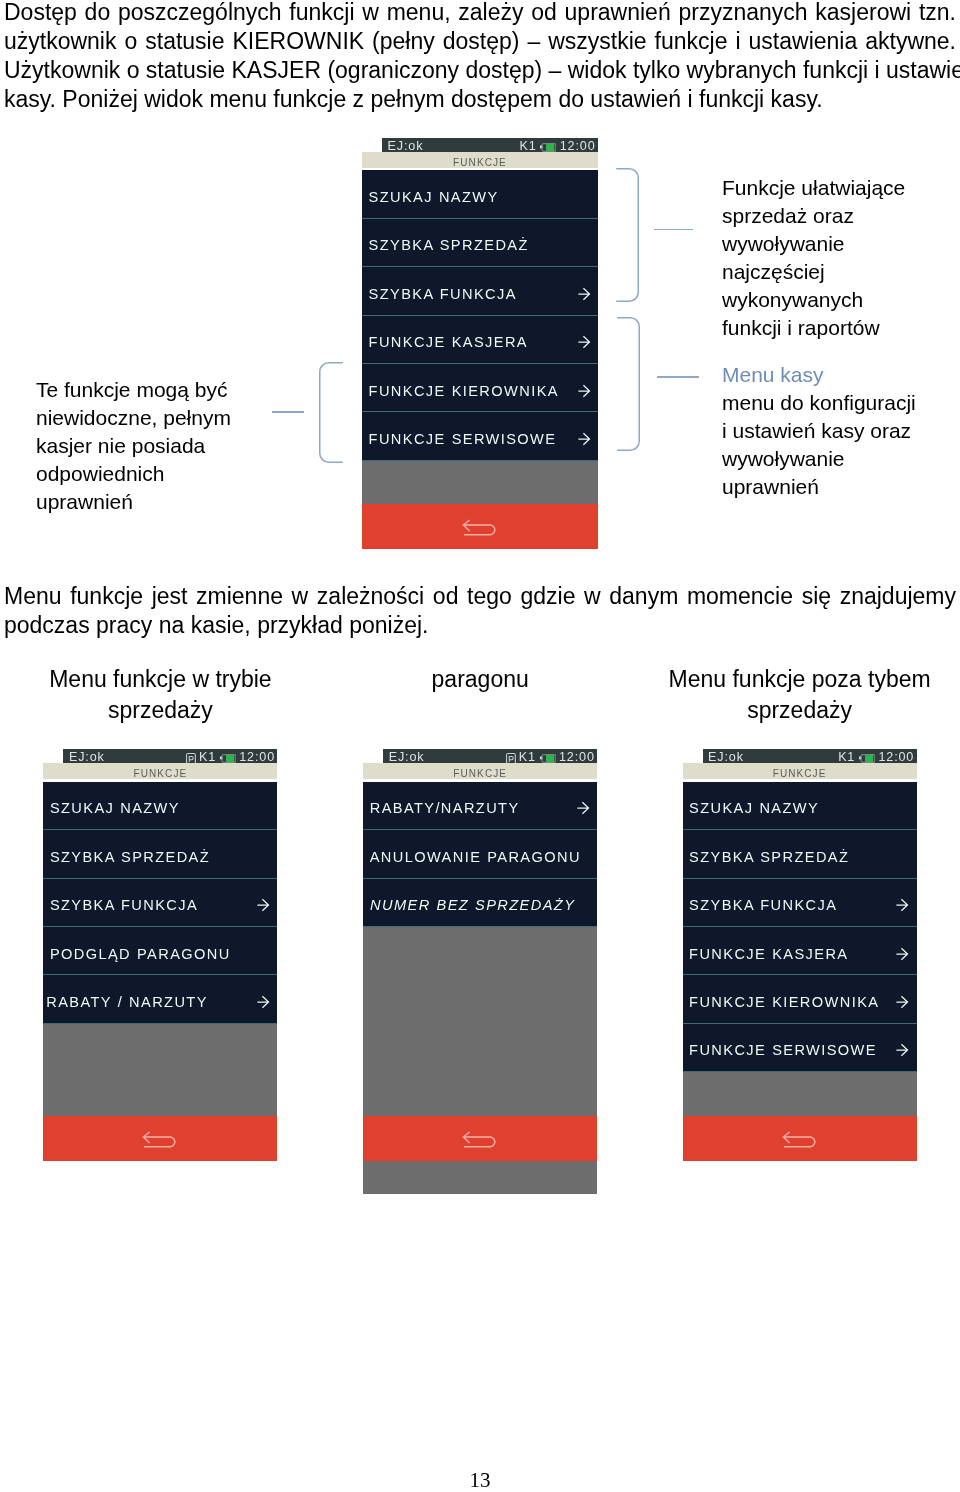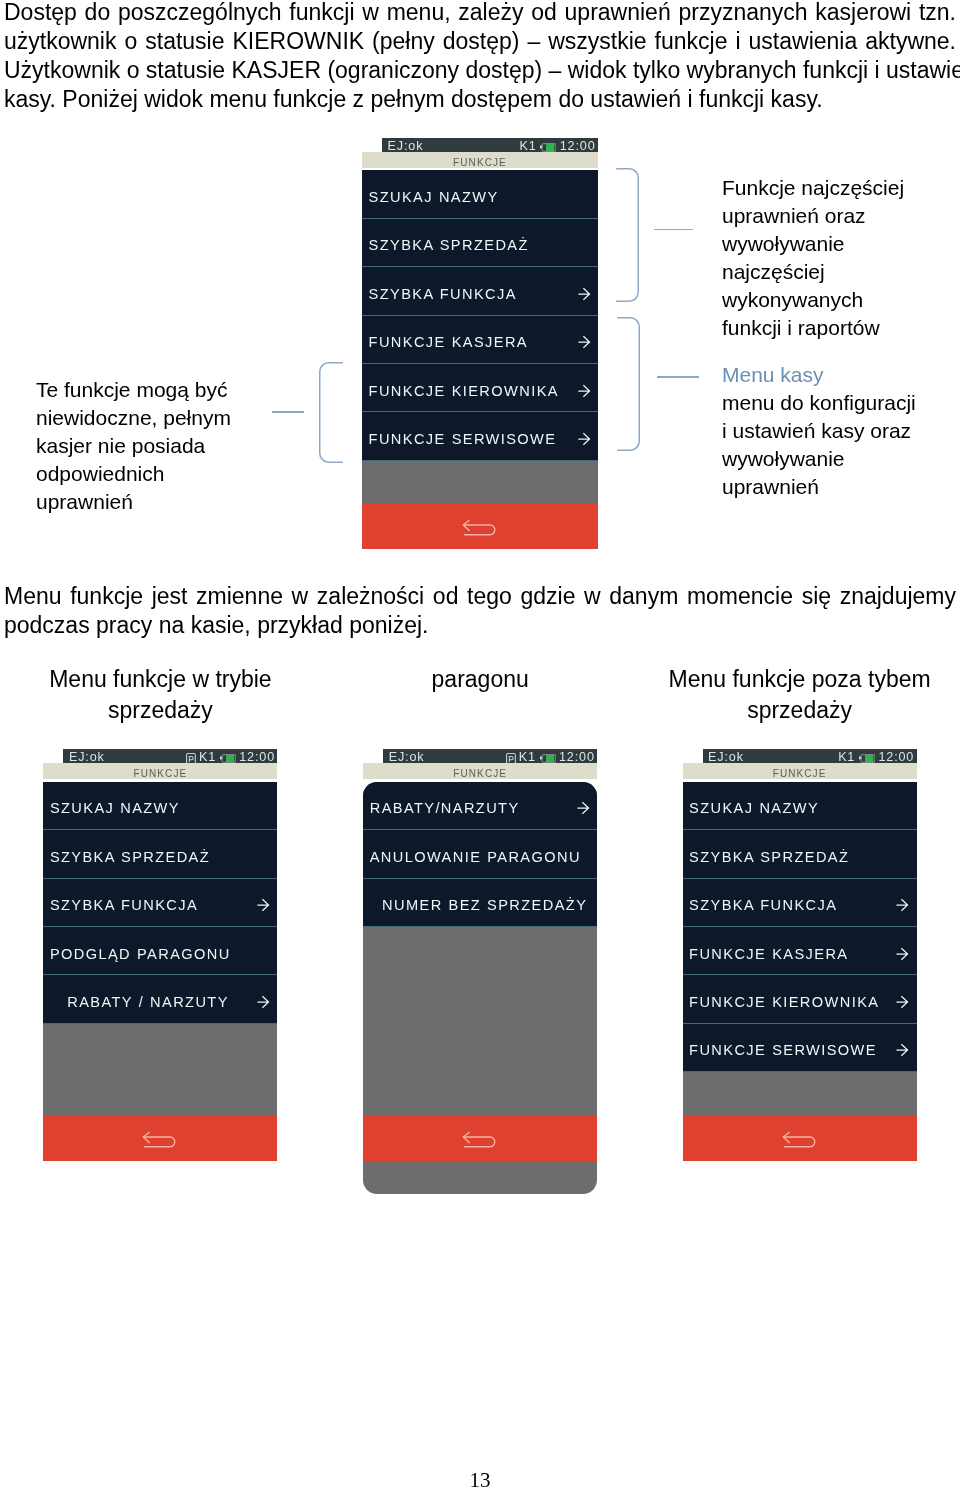--- a/index.html
+++ b/index.html
@@ -100,22 +100,22 @@
         </svg></div>
       <div class="bracket" style="left:319px;top:362px;width:24px;height:101px;"><svg width="24" height="101" viewBox="0 0 24 101" xmlns="http://www.w3.org/2000/svg">
           <path d="M 23.25 0.75 H 9.75 A 9 9 0 0 0 0.75 9.75 V 91.25 A 9 9 0 0 0 9.75 100.25 H 23.25" fill="none" stroke="#8ea9c6" stroke-width="1.5" stroke-linecap="round"></path>
         </svg></div>
       <div class="leader" style="left:654px;top:228.6px;width:39px;height:1.8px;"></div>
       <div class="leader" style="left:657px;top:376.2px;width:42px;height:1.8px;"></div>
       <div class="leader" style="left:272px;top:411.4px;width:32px;height:1.8px;"></div>
     </div>
 
   <div class="callout" id="co-right-top" style="left:722px;top:174px;">
-      <div>Funkcje najczęściej</div>
-      <div>uprawnień oraz</div>
+      <div>Funkcje ułatwiające</div>
+      <div>sprzedaż oraz</div>
       <div>wywoływanie</div>
       <div>najczęściej</div>
       <div>wykonywanych</div>
       <div>funkcji i raportów</div>
     </div>
   <div class="callout" id="co-right-bottom" style="left:722px;top:361px;">
       <div class="hl">Menu kasy</div>
       <div>menu do konfiguracji</div>
       <div>i ustawień kasy oraz</div>
       <div>wywoływanie</div>
@@ -152,21 +152,21 @@
               </svg></span><span>12:00</span></div>
         </div>
         <div class="titlebar" style="top:14.4px;height:16.1px;line-height:22.3px;font-size:10px;letter-spacing:1.1px;">FUNKCJE</div>
         <div class="screen" style="top:32.9px;height:333.70000000000005px;">
           <div class="row" style="top:0px;height:48.4px;"><div class="lbl" style="left:6.6px;top:19.5px;font-size:14.6px;letter-spacing:1.4px;word-spacing:0.5px;line-height:1;">SZUKAJ NAZWY</div></div>
           <div class="row" style="top:48.4px;height:48.4px;"><div class="lbl" style="left:6.6px;top:19.5px;font-size:14.6px;letter-spacing:1.4px;word-spacing:0.5px;line-height:1;">SZYBKA SPRZEDAŻ</div></div>
           <div class="row" style="top:96.8px;height:48.4px;"><div class="lbl" style="left:6.6px;top:19.5px;font-size:14.6px;letter-spacing:1.4px;word-spacing:0.5px;line-height:1;">SZYBKA FUNKCJA</div><div class="arw" style="right:7.4px;top:19.6px;width:13px;height:14px;"><svg width="13" height="14" viewBox="0 0 13 14" fill="none" xmlns="http://www.w3.org/2000/svg">
                 <path d="M0.4 7.0 H11.4 M5.4 1.3 L11.5 7.0 L5.4 12.7" stroke="#e9f8f9" stroke-width="1.25" stroke-linecap="butt" stroke-linejoin="miter" fill="none"></path>
               </svg></div></div>
           <div class="row" style="top:145.2px;height:48.4px;"><div class="lbl" style="left:6.6px;top:19.5px;font-size:14.6px;letter-spacing:1.4px;word-spacing:0.5px;line-height:1;">PODGLĄD PARAGONU</div></div>
-          <div class="row" style="top:193.6px;height:48.4px;"><div class="lbl" style="left:24px;top:19.5px;font-size:14.6px;letter-spacing:1.4px;word-spacing:0.5px;line-height:1;">RABATY / NARZUTY</div><div class="arw" style="right:7.4px;top:19.6px;width:13px;height:14px;"><svg width="13" height="14" viewBox="0 0 13 14" fill="none" xmlns="http://www.w3.org/2000/svg">
+          <div class="row" style="top:193.6px;height:48.4px;"><div class="lbl" style="left:3px;top:19.5px;font-size:14.6px;letter-spacing:1.4px;word-spacing:0.5px;line-height:1;">RABATY / NARZUTY</div><div class="arw" style="right:7.4px;top:19.6px;width:13px;height:14px;"><svg width="13" height="14" viewBox="0 0 13 14" fill="none" xmlns="http://www.w3.org/2000/svg">
                 <path d="M0.4 7.0 H11.4 M5.4 1.3 L11.5 7.0 L5.4 12.7" stroke="#e9f8f9" stroke-width="1.25" stroke-linecap="butt" stroke-linejoin="miter" fill="none"></path>
               </svg></div></div>
         </div>
         <div class="backbar" style="bottom:0;height:45px;">
           <div style="left:99.1px;top:15.2px;width:34px;height:17px;position:absolute;">
             <svg width="34" height="17" viewBox="0 0 34 17" xmlns="http://www.w3.org/2000/svg">
               <path d="M1.5 6.0 H28.0 a4.85 4.85 0 0 1 0 9.7 H2.1" stroke="#f5b2a4" stroke-width="1.4" fill="none" stroke-linecap="butt"></path>
               <path d="M7.6 1.0 L1.3 6.0 L7.6 12.0" stroke="#f5b2a4" stroke-width="1.4" fill="none" stroke-linecap="butt" stroke-linejoin="miter"></path>
             </svg>
           </div>
@@ -181,26 +181,26 @@
           <div class="sb-r" style="right:2.5px;top:1.2px;font-size:12.6px;letter-spacing:0.85px;"><span style="display:inline-block;width:10px;height:13px;margin-right:2.6px;position:relative;top:2.1px;"><svg width="10" height="13" viewBox="0 0 10 13" xmlns="http://www.w3.org/2000/svg">
                 <rect x="0.55" y="0.55" width="8.8" height="11.7" rx="1.4" fill="none" stroke="#c6cfce" stroke-width="1.1"></rect>
                 <path d="M3.3 9.3 V3.4 h2.3 a1.65 1.65 0 0 1 0 3.3 H3.3" fill="none" stroke="#c6cfce" stroke-width="1.05"></path>
               </svg></span><span>K1</span><span style="display:inline-block;width:17px;height:9px;margin:0 3.4px 0 2.8px;position:relative;top:-0.3px;"><svg width="17" height="9" viewBox="0 0 17 9" xmlns="http://www.w3.org/2000/svg">
                 <rect x="1.0" y="2.3" width="2.5" height="3.3" rx="1.1" fill="#e8edec"></rect>
                 <rect x="3.0" y="0.6" width="13.8" height="7.8" rx="1.6" fill="none" stroke="#798584" stroke-width="1.1"></rect>
                 <rect x="7.0" y="0.9" width="8.3" height="7.2" rx="0.5" fill="#30b24c"></rect>
               </svg></span><span>12:00</span></div>
         </div>
         <div class="titlebar" style="top:14.4px;height:16.1px;line-height:22.3px;font-size:10px;letter-spacing:1.1px;">FUNKCJE</div>
-        <div class="screen" style="top:32.9px;height:412px;border-radius:14px;">
+        <div class="screen" style="top:32.9px;height:412px;">
           <div class="row" style="top:0px;height:48.4px;"><div class="lbl" style="left:6.6px;top:19.5px;font-size:14.6px;letter-spacing:1.4px;word-spacing:0.5px;line-height:1;">RABATY/NARZUTY</div><div class="arw" style="right:7.4px;top:19.6px;width:13px;height:14px;"><svg width="13" height="14" viewBox="0 0 13 14" fill="none" xmlns="http://www.w3.org/2000/svg">
                 <path d="M0.4 7.0 H11.4 M5.4 1.3 L11.5 7.0 L5.4 12.7" stroke="#e9f8f9" stroke-width="1.25" stroke-linecap="butt" stroke-linejoin="miter" fill="none"></path>
               </svg></div></div>
           <div class="row" style="top:48.4px;height:48.4px;"><div class="lbl" style="left:6.6px;top:19.5px;font-size:14.6px;letter-spacing:1.4px;word-spacing:0.5px;line-height:1;">ANULOWANIE PARAGONU</div></div>
-          <div class="row" style="top:96.8px;height:48.4px;"><div class="lbl" style="left:19px;top:19.5px;font-size:14.6px;letter-spacing:1.4px;word-spacing:0.5px;line-height:1;">NUMER BEZ SPRZEDAŻY</div></div>
+          <div class="row" style="top:96.8px;height:48.4px;"><div class="lbl" style="left:7px;top:19.5px;font-size:14.6px;letter-spacing:1.4px;word-spacing:0.5px;line-height:1;font-style:italic;">NUMER BEZ SPRZEDAŻY</div></div>
         </div>
         <div class="backbar" style="bottom:0;height:45px;">
           <div style="left:99.1px;top:15.2px;width:34px;height:17px;position:absolute;">
             <svg width="34" height="17" viewBox="0 0 34 17" xmlns="http://www.w3.org/2000/svg">
               <path d="M1.5 6.0 H28.0 a4.85 4.85 0 0 1 0 9.7 H2.1" stroke="#f5b2a4" stroke-width="1.4" fill="none" stroke-linecap="butt"></path>
               <path d="M7.6 1.0 L1.3 6.0 L7.6 12.0" stroke="#f5b2a4" stroke-width="1.4" fill="none" stroke-linecap="butt" stroke-linejoin="miter"></path>
             </svg>
           </div>
         </div>
       </div>

